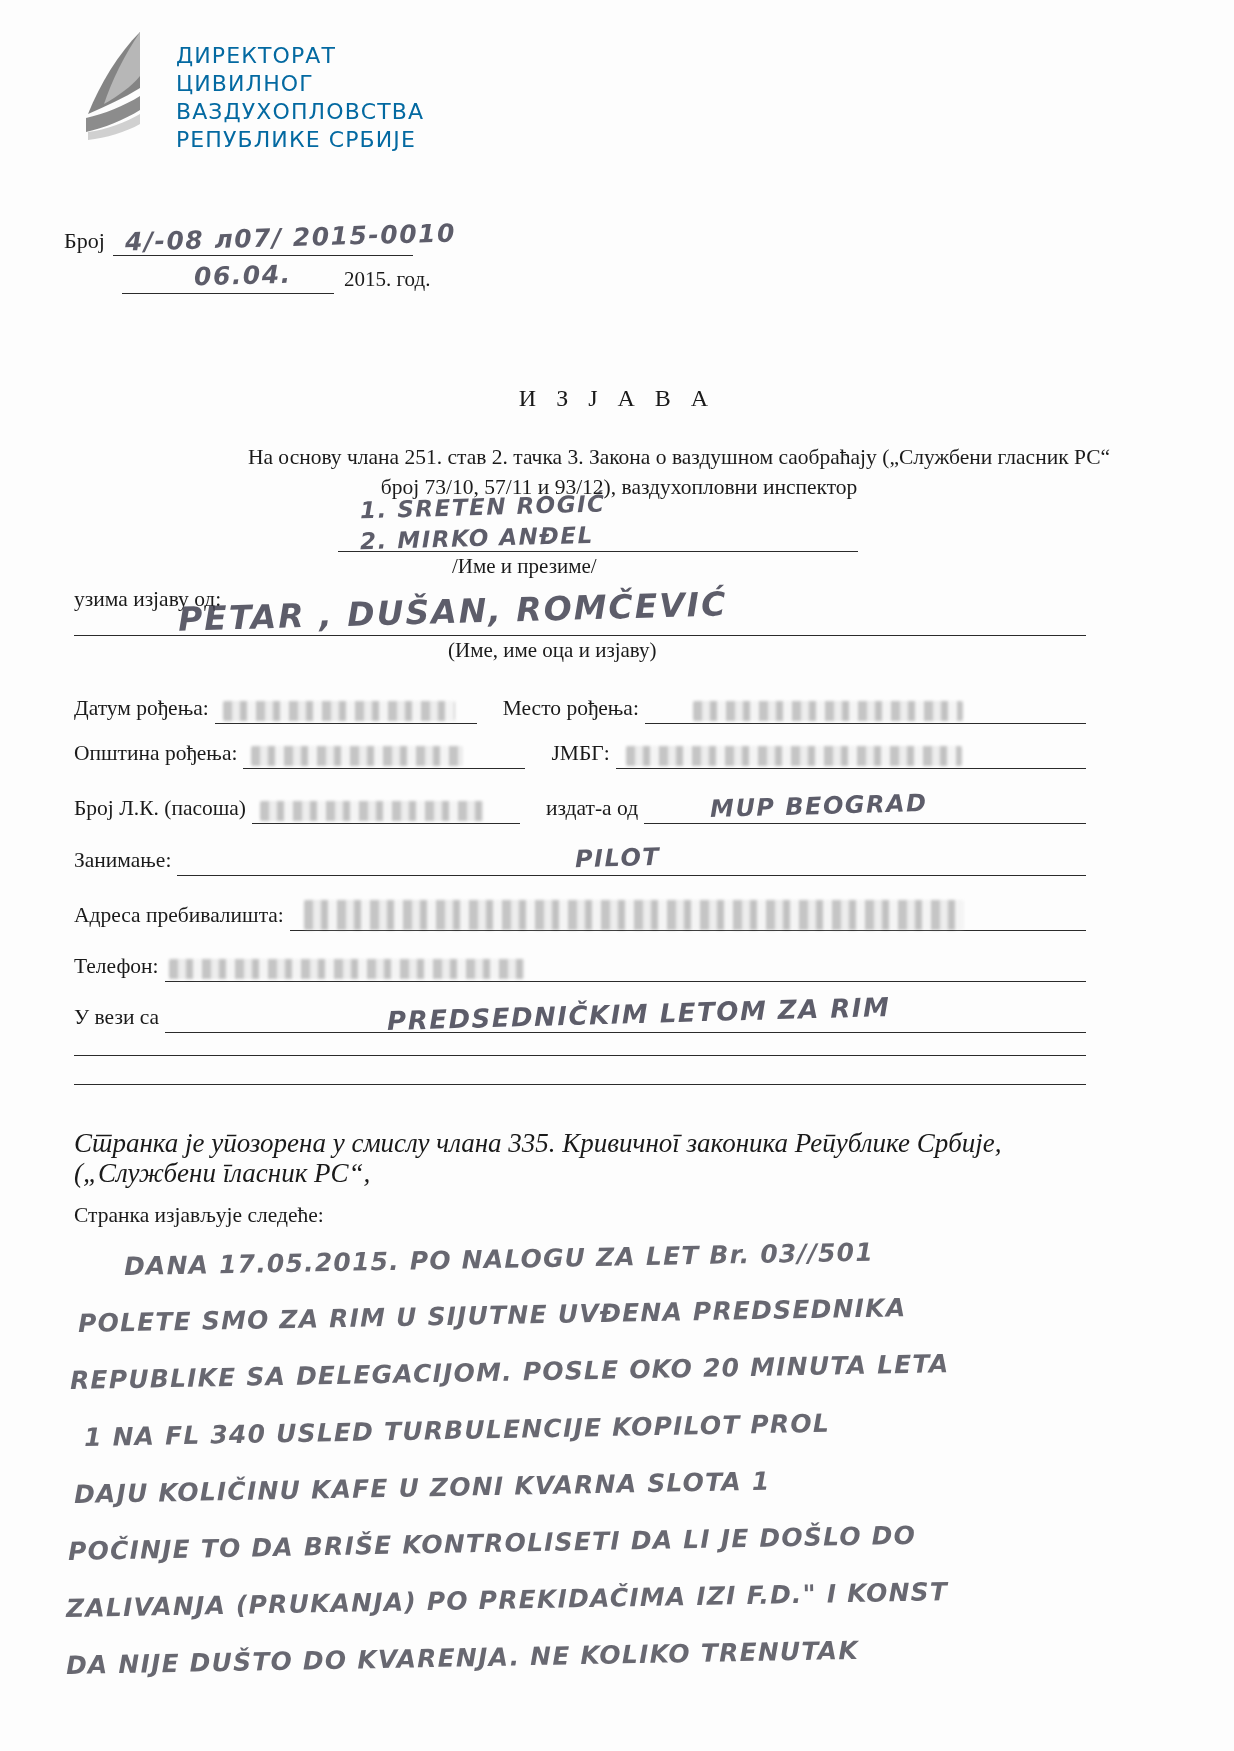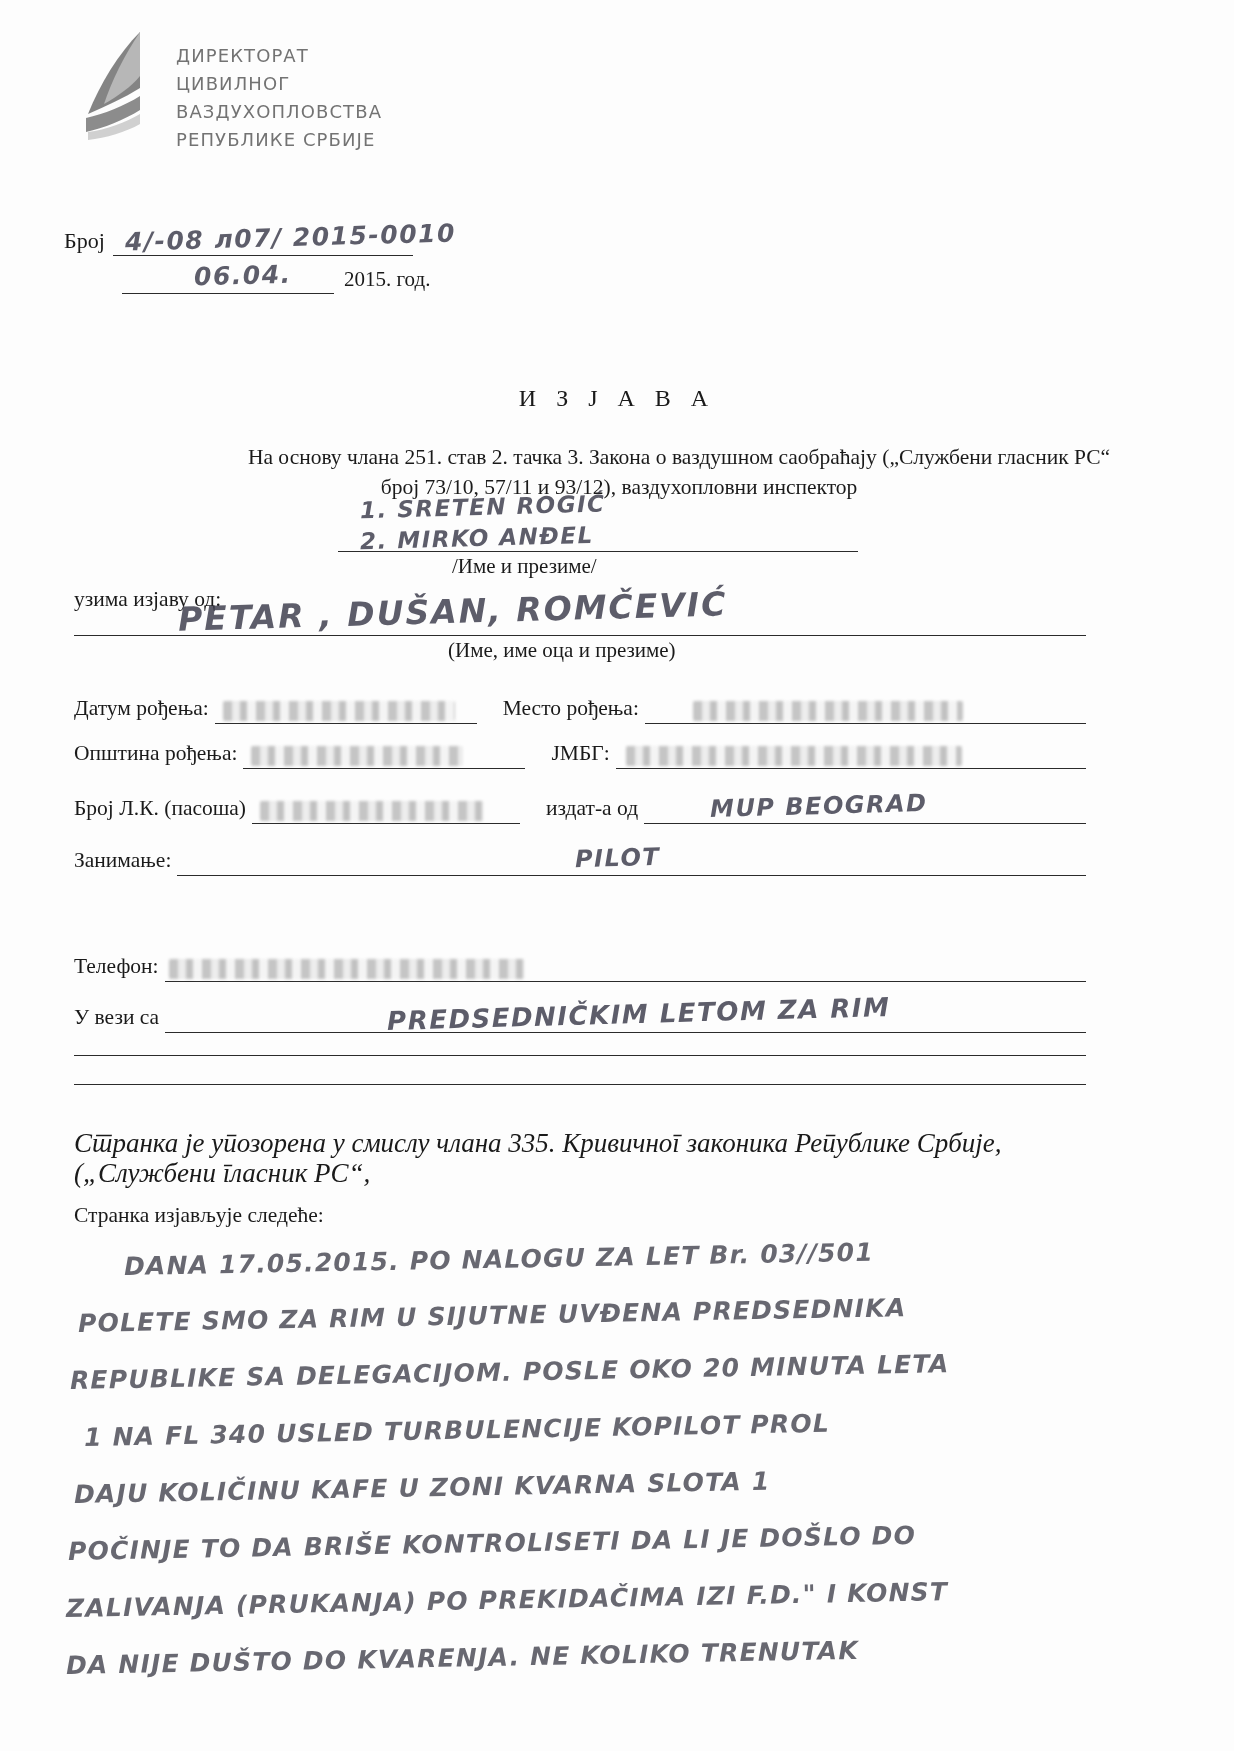--- a/index.html
+++ b/index.html
@@ -36,24 +36,24 @@
     height: 120px;
     position: relative;
     margin-right: 14px;
     flex: none;
   }
   .logo-mark svg { display:block; }
 
   .logo-text {
     padding-top: 14px;
     font-family: "DejaVu Sans", sans-serif;
-    font-size: 18px;
+    font-size: 22px;
     line-height: 28px;
     letter-spacing: 1.1px;
-    color: #737373;
+    color: #0369a1;
     text-transform: uppercase;
     white-space: nowrap;
   }
   .logo-text div { font-weight: 400; }
 
   
   .meta {
     position: absolute;
     left: 64px;
     top: 218px;
@@ -330,21 +330,21 @@
   <div class="inspector-hand">
     <span class="hand">1. SRETEN ROGIĆ</span>
     <span class="hand">2. MIRKO ANĐEL</span>
   </div>
   <div class="inspector-line"></div>
   <div class="caption-name">/Име и презиме/</div>
 
   <div class="takes-from">узима изјаву од:</div>
   <div class="bigname-line"></div>
   <div class="bigname hand">PETAR , DUŠAN, ROMČEVIĆ</div>
-  <div class="caption-fullname">(Име, име оца и презиме)</div>
+  <div class="caption-fullname">(Име, име оца и изјаву)</div>
 
   <div class="field-row" style="top:735px">
     <span class="fl">Општина рођења:</span>
     <span class="fline fixed" style="width:282px">
       <span class="redact" style="width:212px"></span>
     </span>
     <span class="gap"></span>
     <span class="fl">ЈМБГ:</span>
     <span class="fline">
       <span class="redact" style="width:336px;left:10px"></span>
@@ -375,20 +375,26 @@
     </span>
   </div>
 
   <div class="field-row" style="top:842px">
     <span class="fl">Занимање:</span>
     <span class="fline">
       <span class="fh hand" style="left:398px">PILOT</span>
     </span>
   </div>
 
+  <div class="field-row" style="top:897px">
+    <span class="fl">Адреса пребивалишта:</span>
+    <span class="fline">
+      <span class="redact" style="width:660px;left:14px;height:30px;bottom:0"></span>
+    </span>
+  </div>
 
   <div class="field-row" style="top:948px">
     <span class="fl">Телефон:</span>
     <span class="fline">
       <span class="redact" style="width:356px;left:4px"></span>
     </span>
   </div>
 
   <div class="field-row" style="top:999px">
     <span class="fl">У вези  са</span>

